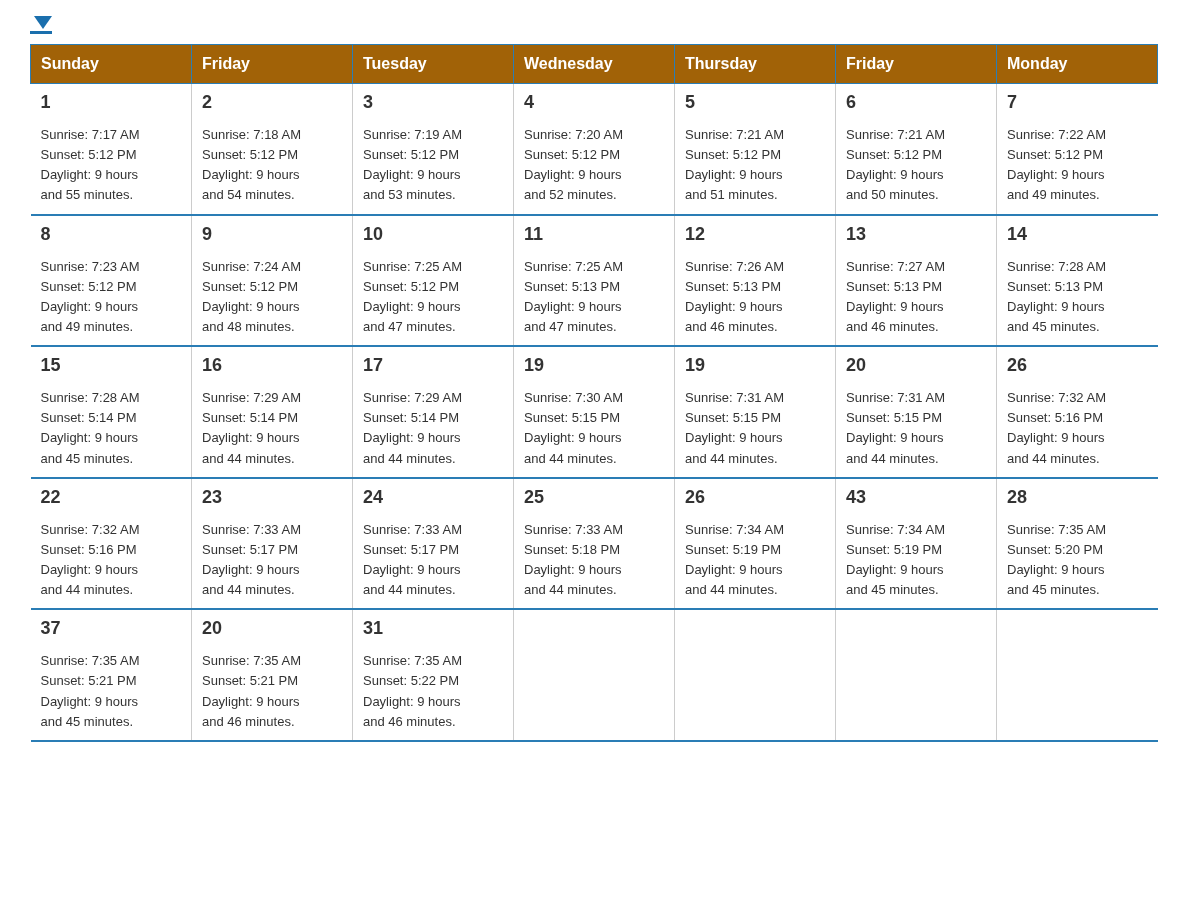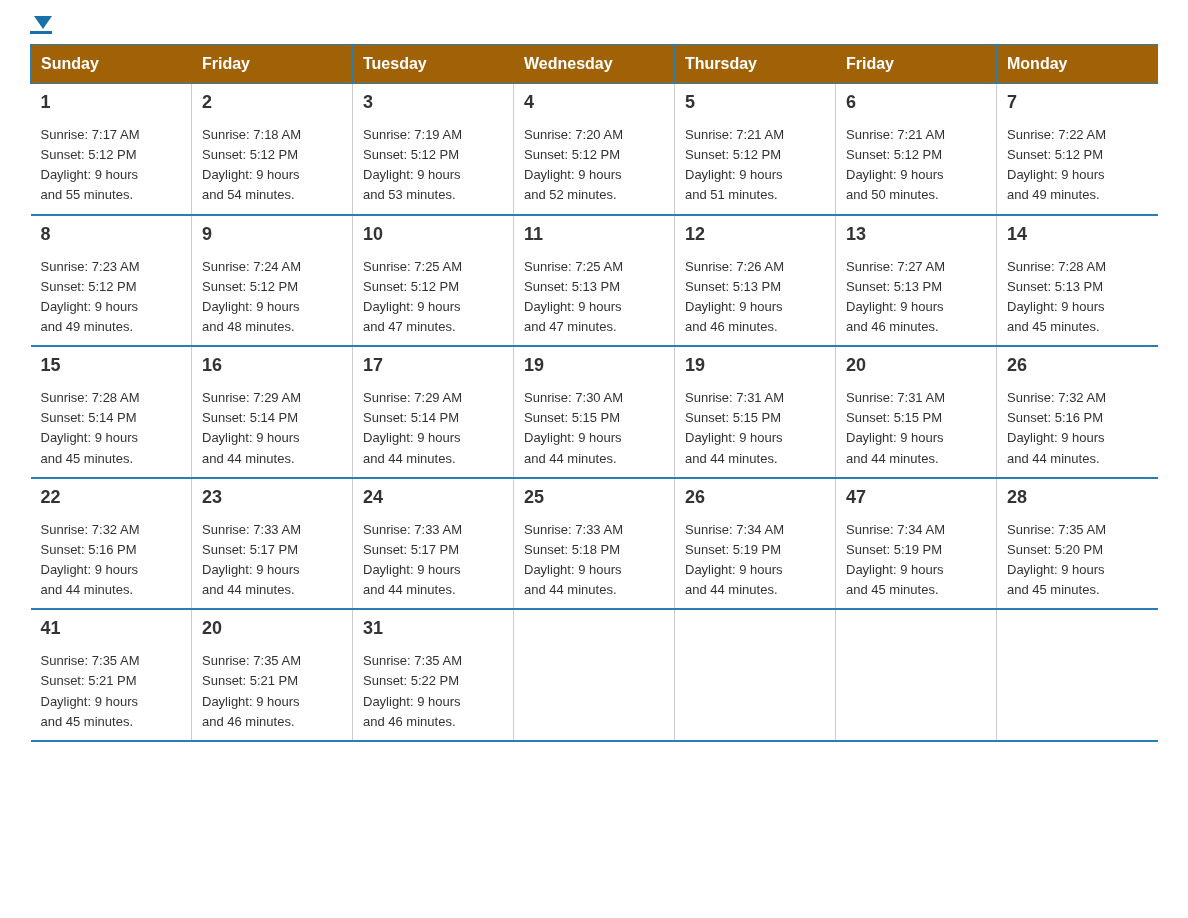--- a/index.html
+++ b/index.html
@@ -236,31 +236,31 @@
         </td>
         <td>
           <span class="day-num">25</span>
 <div class="day-info">Sunrise: 7:33 AM<br>Sunset: 5:18 PM<br>Daylight: 9 hours<br>and 44 minutes.</div>
         </td>
         <td>
           <span class="day-num">26</span>
 <div class="day-info">Sunrise: 7:34 AM<br>Sunset: 5:19 PM<br>Daylight: 9 hours<br>and 44 minutes.</div>
         </td>
         <td>
-          <span class="day-num">47</span>
+          <span class="day-num">43</span>
 <div class="day-info">Sunrise: 7:34 AM<br>Sunset: 5:19 PM<br>Daylight: 9 hours<br>and 45 minutes.</div>
         </td>
         <td>
           <span class="day-num">28</span>
 <div class="day-info">Sunrise: 7:35 AM<br>Sunset: 5:20 PM<br>Daylight: 9 hours<br>and 45 minutes.</div>
         </td>
       </tr>
       <tr>
         <td>
-          <span class="day-num">41</span>
+          <span class="day-num">37</span>
 <div class="day-info">Sunrise: 7:35 AM<br>Sunset: 5:21 PM<br>Daylight: 9 hours<br>and 45 minutes.</div>
         </td>
         <td>
           <span class="day-num">20</span>
 <div class="day-info">Sunrise: 7:35 AM<br>Sunset: 5:21 PM<br>Daylight: 9 hours<br>and 46 minutes.</div>
         </td>
         <td>
           <span class="day-num">31</span>
 <div class="day-info">Sunrise: 7:35 AM<br>Sunset: 5:22 PM<br>Daylight: 9 hours<br>and 46 minutes.</div>
         </td>

